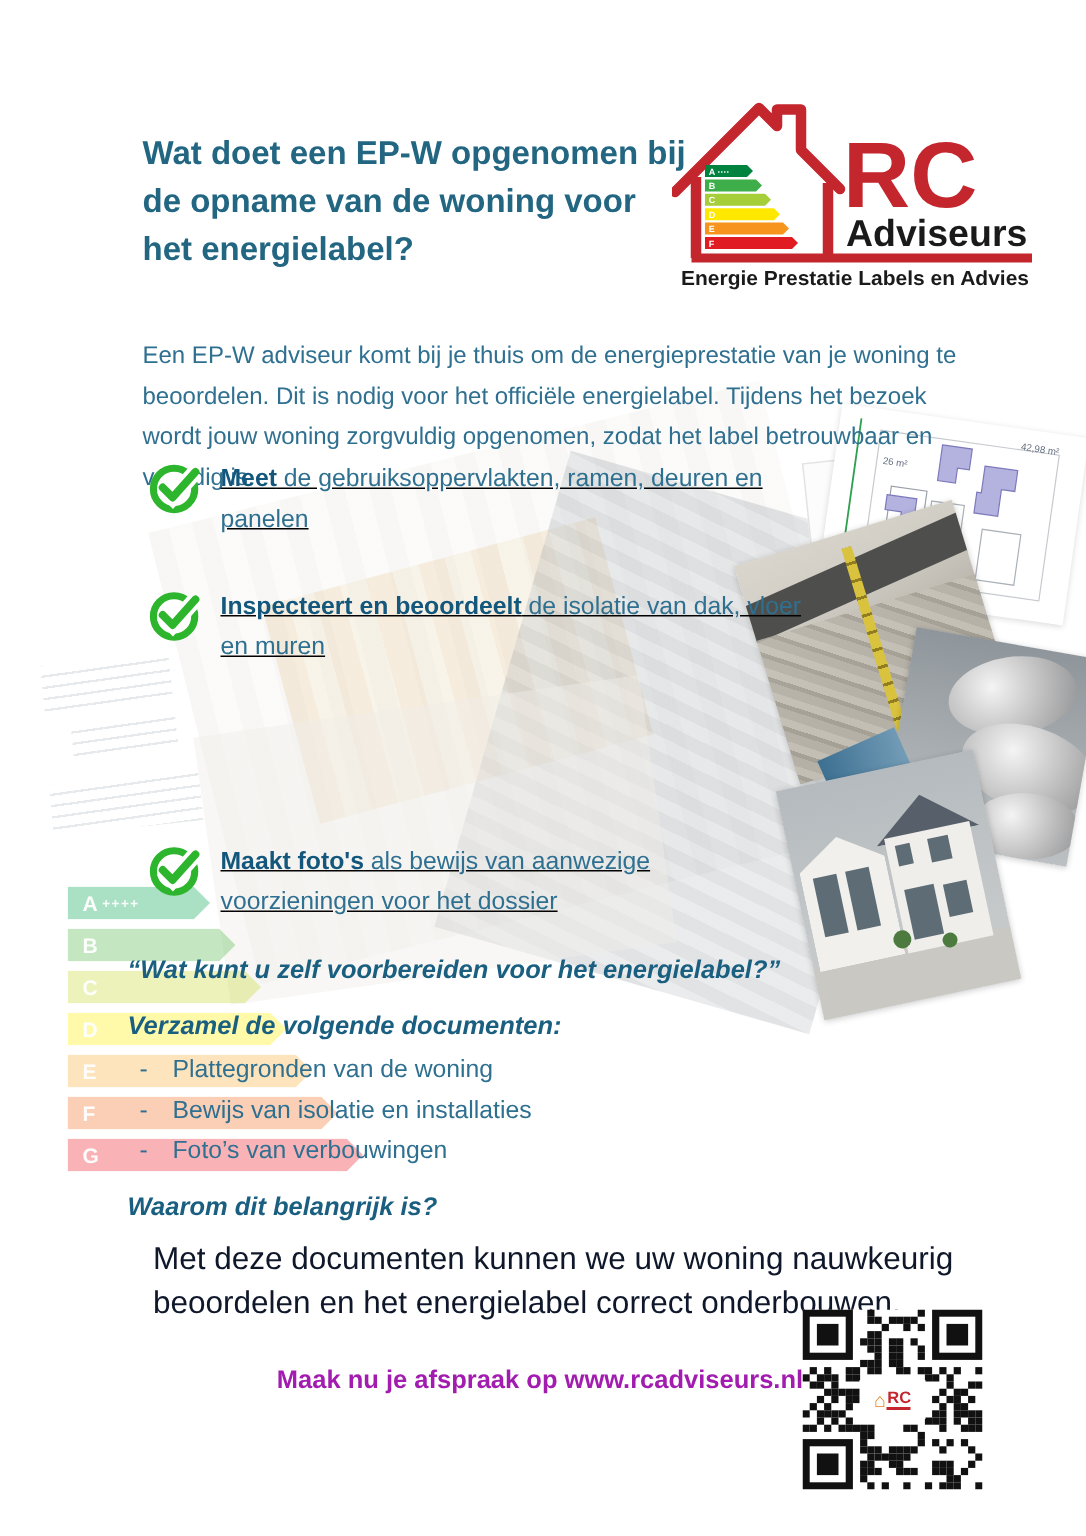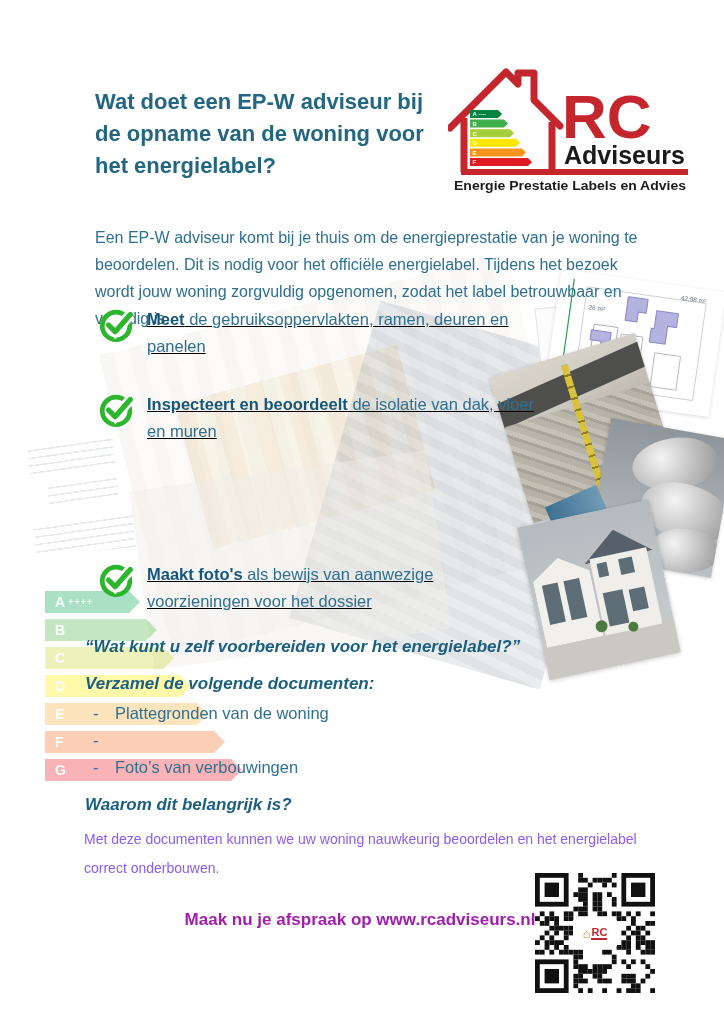--- a/index.html
+++ b/index.html
@@ -68,21 +68,21 @@
   .check-icon{position:absolute;left:0;top:0;width:38px;height:38px;}
   .check-text{margin:0 0 0 49px;width:392px;font-size:16.5px;line-height:27px;color:#2f7091;}
   .check-text b{color:#14577c;}
   .h-blue{font-size:17px;font-weight:bold;color:#1a5f80;font-style:italic;}
   .prepare-q{left:85px;top:637px;width:480px;}
   .prepare-intro{left:85px;top:674px;width:480px;}
   .doc-list{left:93px;top:700px;width:420px;font-size:16.5px;line-height:27px;color:#2f7091;}
   .doc-item{display:flex;}
   .dash{width:22px;}
   .why-h{left:85px;top:795px;width:480px;}
-  .why-body{left:84px;top:825px;width:578px;font-size:14px;line-height:29px;color:#8b5cf6;}
+  .why-body{left:102px;top:825px;width:578px;font-size:21px;line-height:29px;color:#0f172a;}
   .cta{left:100px;top:910px;width:520px;text-align:center;font-size:17px;font-weight:bold;color:#a21caf;cursor:pointer;}
   .qr{left:535px;top:873px;width:120px;height:120px;}
   .qr-logo{position:absolute;left:38px;top:47px;width:44px;height:26px;background:#fff;
     display:flex;align-items:center;justify-content:center;gap:1px;}
   .qr-house{color:#e8821e;font-size:13px;line-height:13px;}
   .qr-rc{color:#c4262e;font-weight:bold;font-size:11px;border-bottom:2px solid #c4262e;line-height:12px;}
 </style>
 </head>
 <body>
 
@@ -164,21 +164,21 @@
       <div class="win" style="left:92px;top:52px;width:14px;height:16px;"></div>
       <div class="win" style="left:70px;top:82px;width:20px;height:34px;"></div>
       <div class="win" style="left:96px;top:84px;width:16px;height:22px;"></div>
       <div class="plant" style="left:56px;top:108px;"></div>
       <div class="plant" style="left:88px;top:116px;width:10px;height:10px;"></div>
     </div>
   </div>
 
   <div class="content">
 
-    <div class="abs title">Wat doet een EP-W adviseur bij
+    <div class="abs title">Wat doet een EP-W opgenomen bij
 de opname van de woning voor
 het energielabel?</div>
 
     <div class="abs logo">
       <svg width="246" height="132" viewBox="0 0 246 132">
         <g>
           <path d="M2 64 L58 8 L70 20 L70 9 L86 9 L86 36 L112 62" fill="none" stroke="#c4262e" stroke-width="7" stroke-linejoin="round" stroke-linecap="round"></path>
           <line x1="16" y1="108" x2="16" y2="54" stroke="#c4262e" stroke-width="7"></line>
           <line x1="104" y1="108" x2="104" y2="58" stroke="#c4262e" stroke-width="7"></line>
           <line x1="13" y1="108" x2="240" y2="108" stroke="#c4262e" stroke-width="6"></line>
@@ -242,20 +242,21 @@
     <div class="abs h-blue prepare-q">“Wat kunt u zelf voorbereiden voor het energielabel?”</div>
     <div class="abs h-blue prepare-intro">Verzamel de volgende documenten:</div>
 
     <div class="abs doc-list">
       <div class="doc-item">
         <span class="dash">-</span>
         <span>Plattegronden van de woning</span>
       </div>
       <div class="doc-item">
         <span class="dash">-</span>
+        <span>Bewijs van isolatie en installaties</span>
       </div>
       <div class="doc-item">
         <span class="dash">-</span>
         <span>Foto’s van verbouwingen</span>
       </div>
     </div>
 
     <div class="abs h-blue why-h">Waarom dit belangrijk is?</div>
     <div class="abs why-body">Met deze documenten kunnen we uw woning nauwkeurig beoordelen en het energielabel correct onderbouwen.</div>
 

